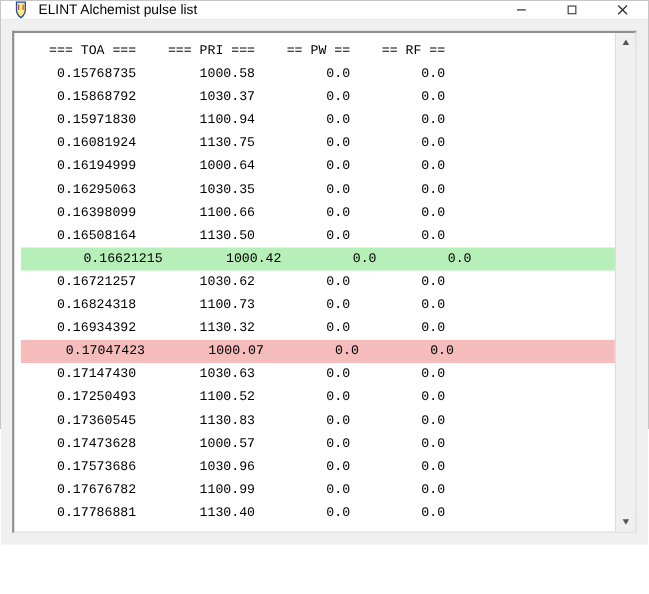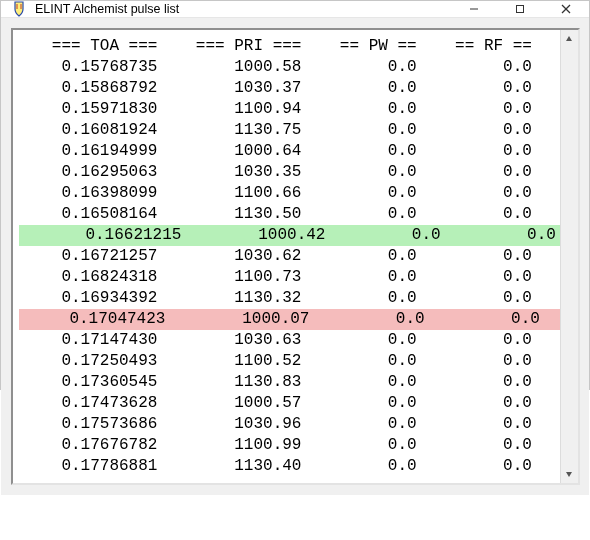--- a/index.html
+++ b/index.html
@@ -65,21 +65,21 @@
     flex: 1;
     background: #fff;
     border: 2px inset #e3e3e3;
     display: flex;
     position: relative;
   }
   .listbox {
     flex: 1;
     overflow: hidden;
     font-family: "Courier New", monospace;
-    font-size: 16px;
+    font-size: 12px;
     line-height: 21px;
     color: #000;
     white-space: pre;
     padding: 6px 0 6px 6px;
   }
   .row {
     padding: 0 4px;
   }
   .hl-green { background: #b6f0b8; padding-left: 28px; }
   .hl-red   { background: #f5bcbc; padding-left: 12px; }

